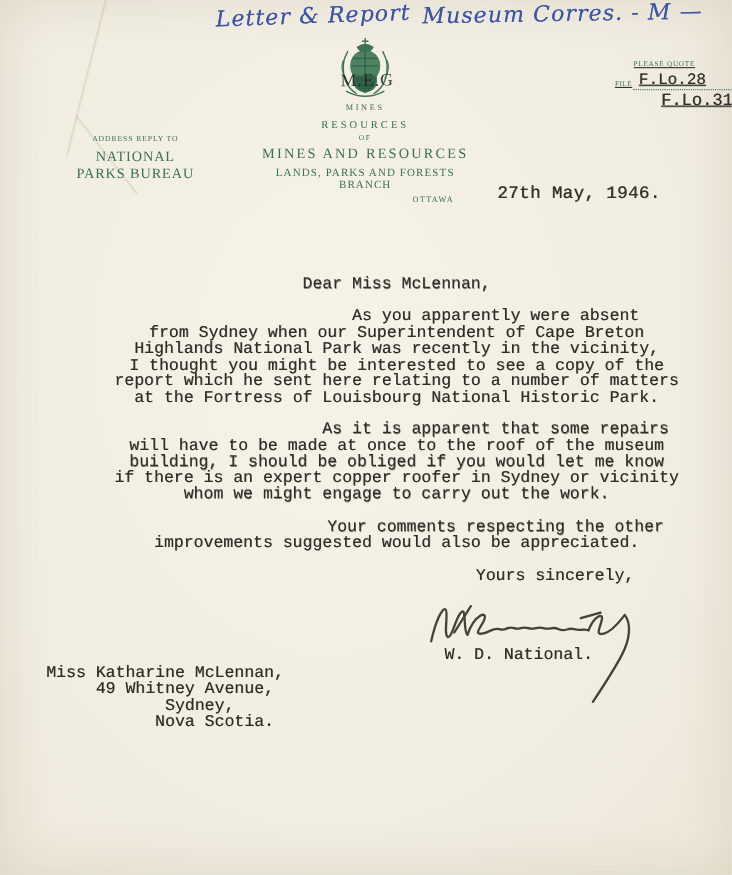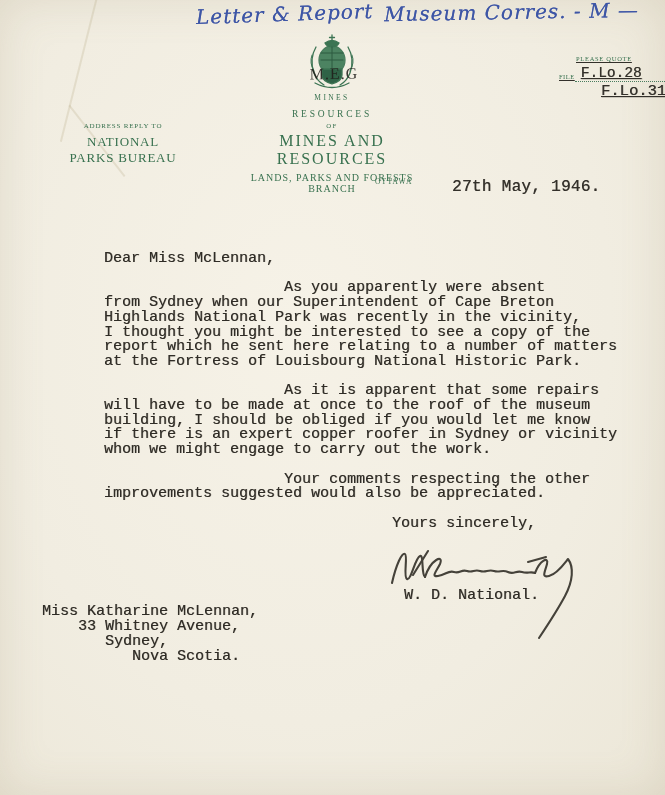--- a/index.html
+++ b/index.html
@@ -31,21 +31,21 @@
   #letterhead-center{position:absolute;left:232px;top:33px;width:200px;text-align:center;}
   #crest-wrap{position:relative;width:54px;height:58px;margin:0 auto;}
   #crest-overprint{
     position:absolute;left:50%;bottom:8px;transform:translateX(-46%) rotate(-1deg);
     font-family:"Liberation Serif", serif;font-weight:normal;font-size:16px;
     color:rgba(32,30,26,0.88);letter-spacing:1px;white-space:nowrap;
   }
   .lh-canada{margin-top:2px;font-size:7.5px;letter-spacing:2.4px;}
   .lh-dept{margin-top:7px;font-size:9.5px;letter-spacing:2.8px;}
   .lh-of{margin-top:3px;font-size:6.8px;letter-spacing:1.5px;}
-  .lh-mines{margin-top:3px;font-size:16px;letter-spacing:2px;}
+  .lh-mines{margin-top:3px;font-size:13px;letter-spacing:2px;}
   .lh-branch{margin-top:4px;font-size:10px;letter-spacing:1px;}
 
   #address-reply{position:absolute;left:64px;top:90px;width:118px;text-align:center;margin-top:32px;}
   #address-reply .l1{font-size:7px;letter-spacing:0.8px;}
   #address-reply .l2{font-size:13px;letter-spacing:0.8px;margin-top:4px;}
 
   #quote-block{position:absolute;left:559px;top:55px;width:120px;text-decoration:underline;}
   #please-quote{font-size:6.5px;letter-spacing:0.7px;padding-left:17px;}
   #file-row{display:flex;align-items:flex-end;margin-top:3px;}
   #file-label{font-size:6.5px;letter-spacing:0.5px;padding-bottom:2px;}
@@ -54,30 +54,31 @@
     padding:0 6px 0 6px;border-bottom:1.5px dotted #4a7d5f;
     text-shadow:0.4px 0.3px 0 rgba(40,36,30,0.6);
   }
   #file-no2{
     font-family:"Liberation Mono", monospace;font-size:15.5px;margin-left:42px;
     text-shadow:0.5px 0.3px 0 rgba(40,36,30,0.65);
   }
 
   #ottawa{position:absolute;left:375px;top:177px;font-size:7.5px;letter-spacing:1.2px;}
   #date-line{
-    position:absolute;left:452px;top:178px;
+    position:absolute;left:452px;top:167px;
     font-family:"Liberation Mono", monospace;font-size:16px;letter-spacing:0.3px;
     text-shadow:0.5px 0.4px 0 rgba(40,36,30,0.7);
   }
 
   .typed-block{
     position:absolute;margin:0;
     font-family:"Liberation Mono", monospace;
     white-space:pre;color:#2f2c26;
     text-shadow:0.4px 0.3px 0 rgba(45,40,33,0.55);
+    text-align:center;
   }
   #letter-body{left:104px;top:252px;font-size:15px;line-height:14.7px;}
   #typed-name{left:404px;top:588px;font-size:15px;line-height:15px;}
   #recipient{left:42px;top:605px;font-size:15px;line-height:14.9px;}
 
   #signature-svg{position:absolute;left:376px;top:531px;}
 </style>
 </head>
 <body>
 
@@ -156,17 +157,17 @@
       <path d="M37,44 L52,20"></path>
       <path d="M49,46 C55,28 68,23 64,33 C60,41 55,46 62,45 C70,44 72,39 78,41 C84,43 85,38 91,40 C97,42 98,38 104,40 C110,42 112,38 118,40 C124,42 126,38 132,41 C138,44 140,39 146,41 C152,43 154,40 159,42"></path>
       <path d="M159,42 C164,29 173,25 171,33 C169,41 165,47 173,45 C181,43 188,33 192,28 C198,36 197,50 189,65 C181,80 171,95 163,107"></path>
       <path d="M152,31 L170,26"></path>
     </g>
   </svg>
 
   <pre id="typed-name" class="typed-block">W. D. National.</pre>
 
   <pre id="recipient" class="typed-block">Miss Katharine McLennan,
-    33 Whitney Avenue,
+    49 Whitney Avenue,
        Sydney,
           Nova Scotia.</pre>
 
 </div>
 
 </body></html>

